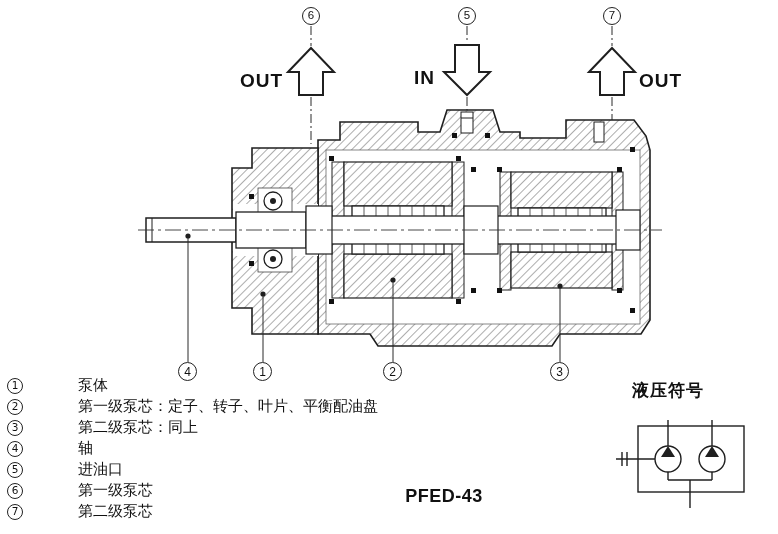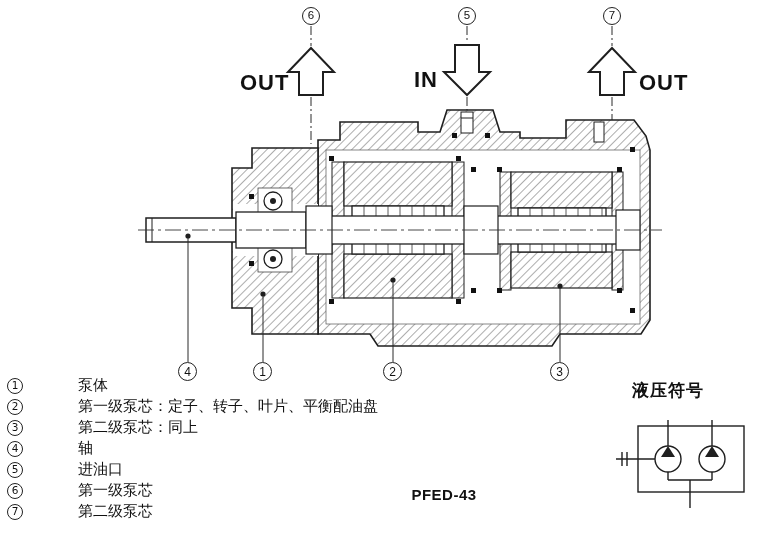--- a/index.html
+++ b/index.html
@@ -9,26 +9,26 @@
     overflow:hidden; font-family:"Liberation Sans", sans-serif; color:#111;
   }
   .art { position:absolute; left:0; top:0; }
   .badge {
     position:absolute; width:18px; height:18px; border:1.3px solid #222;
     border-radius:50%; background:#fff; display:flex; align-items:center;
     justify-content:center; font-size:11.5px; line-height:1;
   }
   .badge.bottom { width:19px; height:19px; font-size:12px; }
   .badge.inline { position:static; width:16px; height:16px; flex:0 0 16px; font-size:10.5px; }
-  .flow-label { position:absolute; font-weight:bold; font-size:22px; letter-spacing:1px; }
+  .flow-label { position:absolute; font-weight:bold; font-size:19px; letter-spacing:1px; }
   .legend { position:absolute; left:7px; top:375px; display:flex; flex-direction:column; }
   .legend-row { display:flex; align-items:center; gap:7px; height:21px; font-size:15px; font-family:"DejaVu Sans", sans-serif; }
   .legend-text { white-space:nowrap;margin-left:48px; }
   .model-label { position:absolute; left:394px; top:486px; width:100px; text-align:center;
-                 font-weight:bold; font-size:15px; letter-spacing:0.5px; }
+                 font-weight:bold; font-size:18px; letter-spacing:0.5px; }
   .symbol-title { position:absolute; left:618px; top:379px; width:100px; text-align:center;
                   font-weight:bold; font-size:17px; font-family:"DejaVu Sans", sans-serif; letter-spacing:1px; }
 </style>
 </head>
 <body>
 
 <div class="stage">
 
   <svg class="art" width="778" height="534" viewBox="0 0 778 534">
     <defs>

